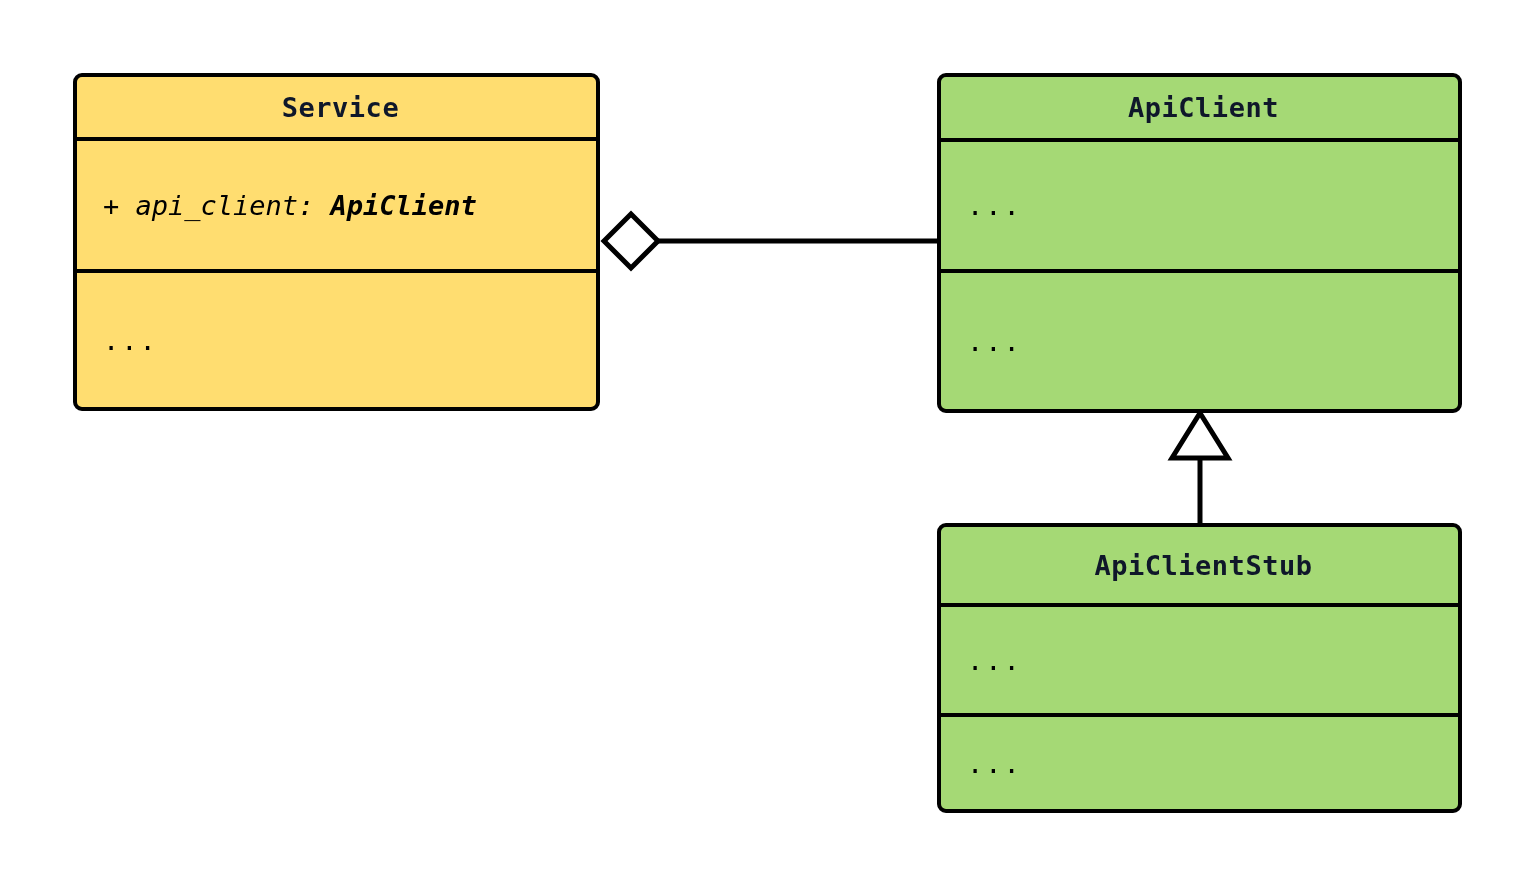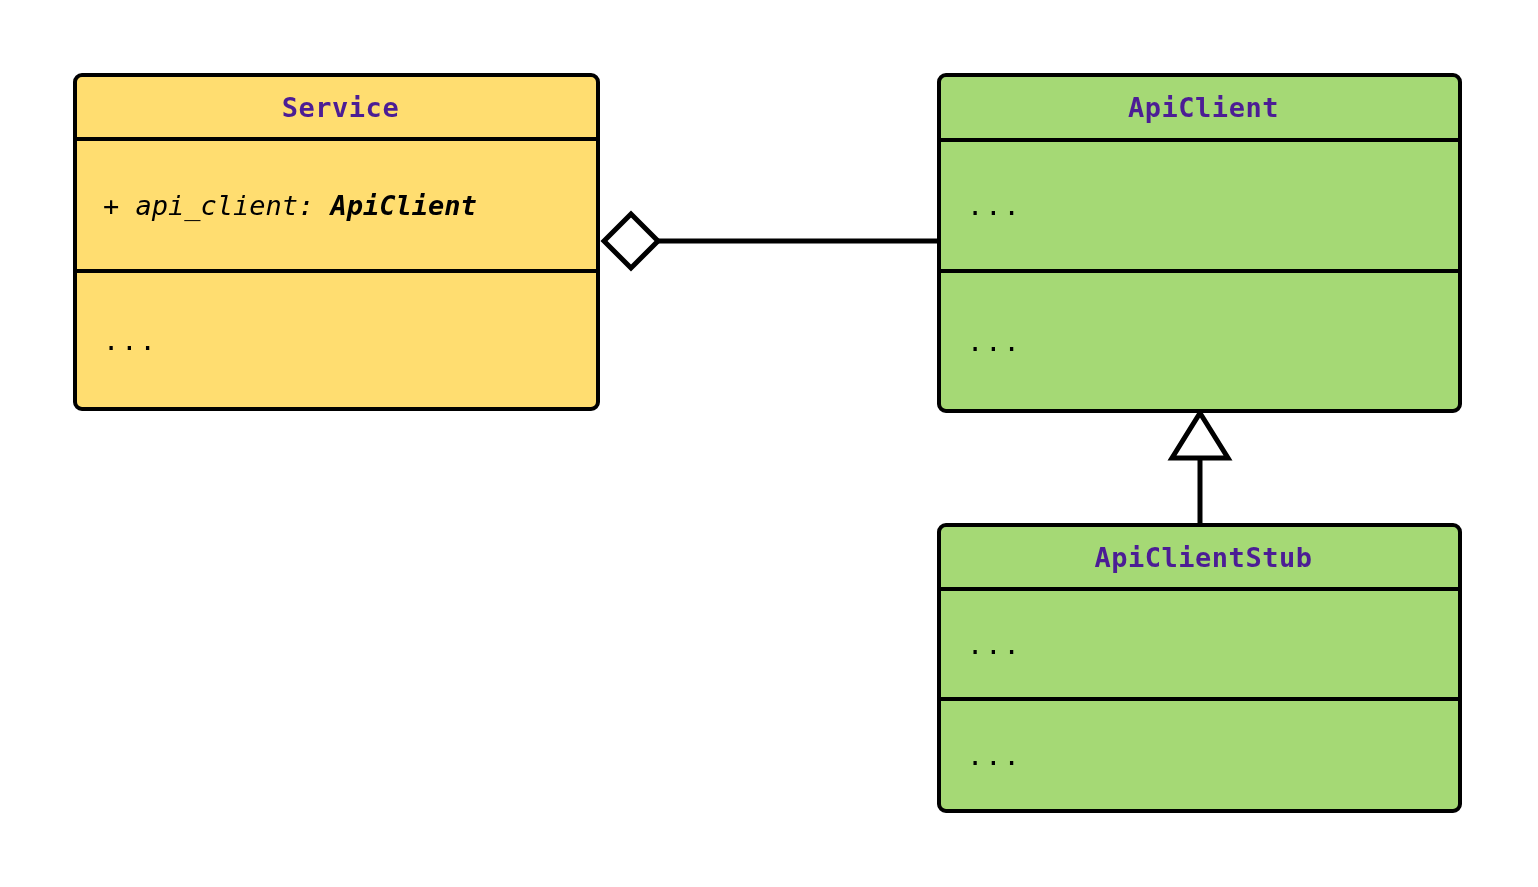--- a/index.html
+++ b/index.html
@@ -44,21 +44,21 @@
   .uml-class .compartment + .compartment {
     border-top: 4px solid #000000;
   }
   .uml-title {
     display: flex;
     align-items: center;
     justify-content: center;
     font-weight: bold;
     font-size: 27px;
     letter-spacing: 0.5px;
-    color: #4c1d95;
+    color: #0f172a;
     white-space: nowrap;
     padding-left: 8px;
   }
   .uml-body {
     display: flex;
     align-items: center;
     padding-left: 26px;
     font-size: 27px;
     color: #000000;
     white-space: nowrap;
@@ -78,21 +78,21 @@
   #box-apiclientstub{ left: 937px; top: 523px; width: 525px; height: 290px; background: #a5d975; }
 
   #box-service .c-title { height: 60px; }
   #box-service .c-attrs { height: 132px; font-style: italic; }
   #box-service .c-ops   { flex: 1; }
 
   #box-apiclient .c-title { height: 61px; }
   #box-apiclient .c-attrs { height: 131px; }
   #box-apiclient .c-ops   { flex: 1; }
 
-  #box-apiclientstub .c-title { height: 60px; }
+  #box-apiclientstub .c-title { height: 76px; }
   #box-apiclientstub .c-attrs { height: 110px; }
   #box-apiclientstub .c-ops   { flex: 1; }
 </style>
 </head>
 <body>
 
 <div id="canvas">
 
   <svg id="connectors" viewBox="0 0 1538 887" width="1538" height="887" aria-hidden="true">
 

